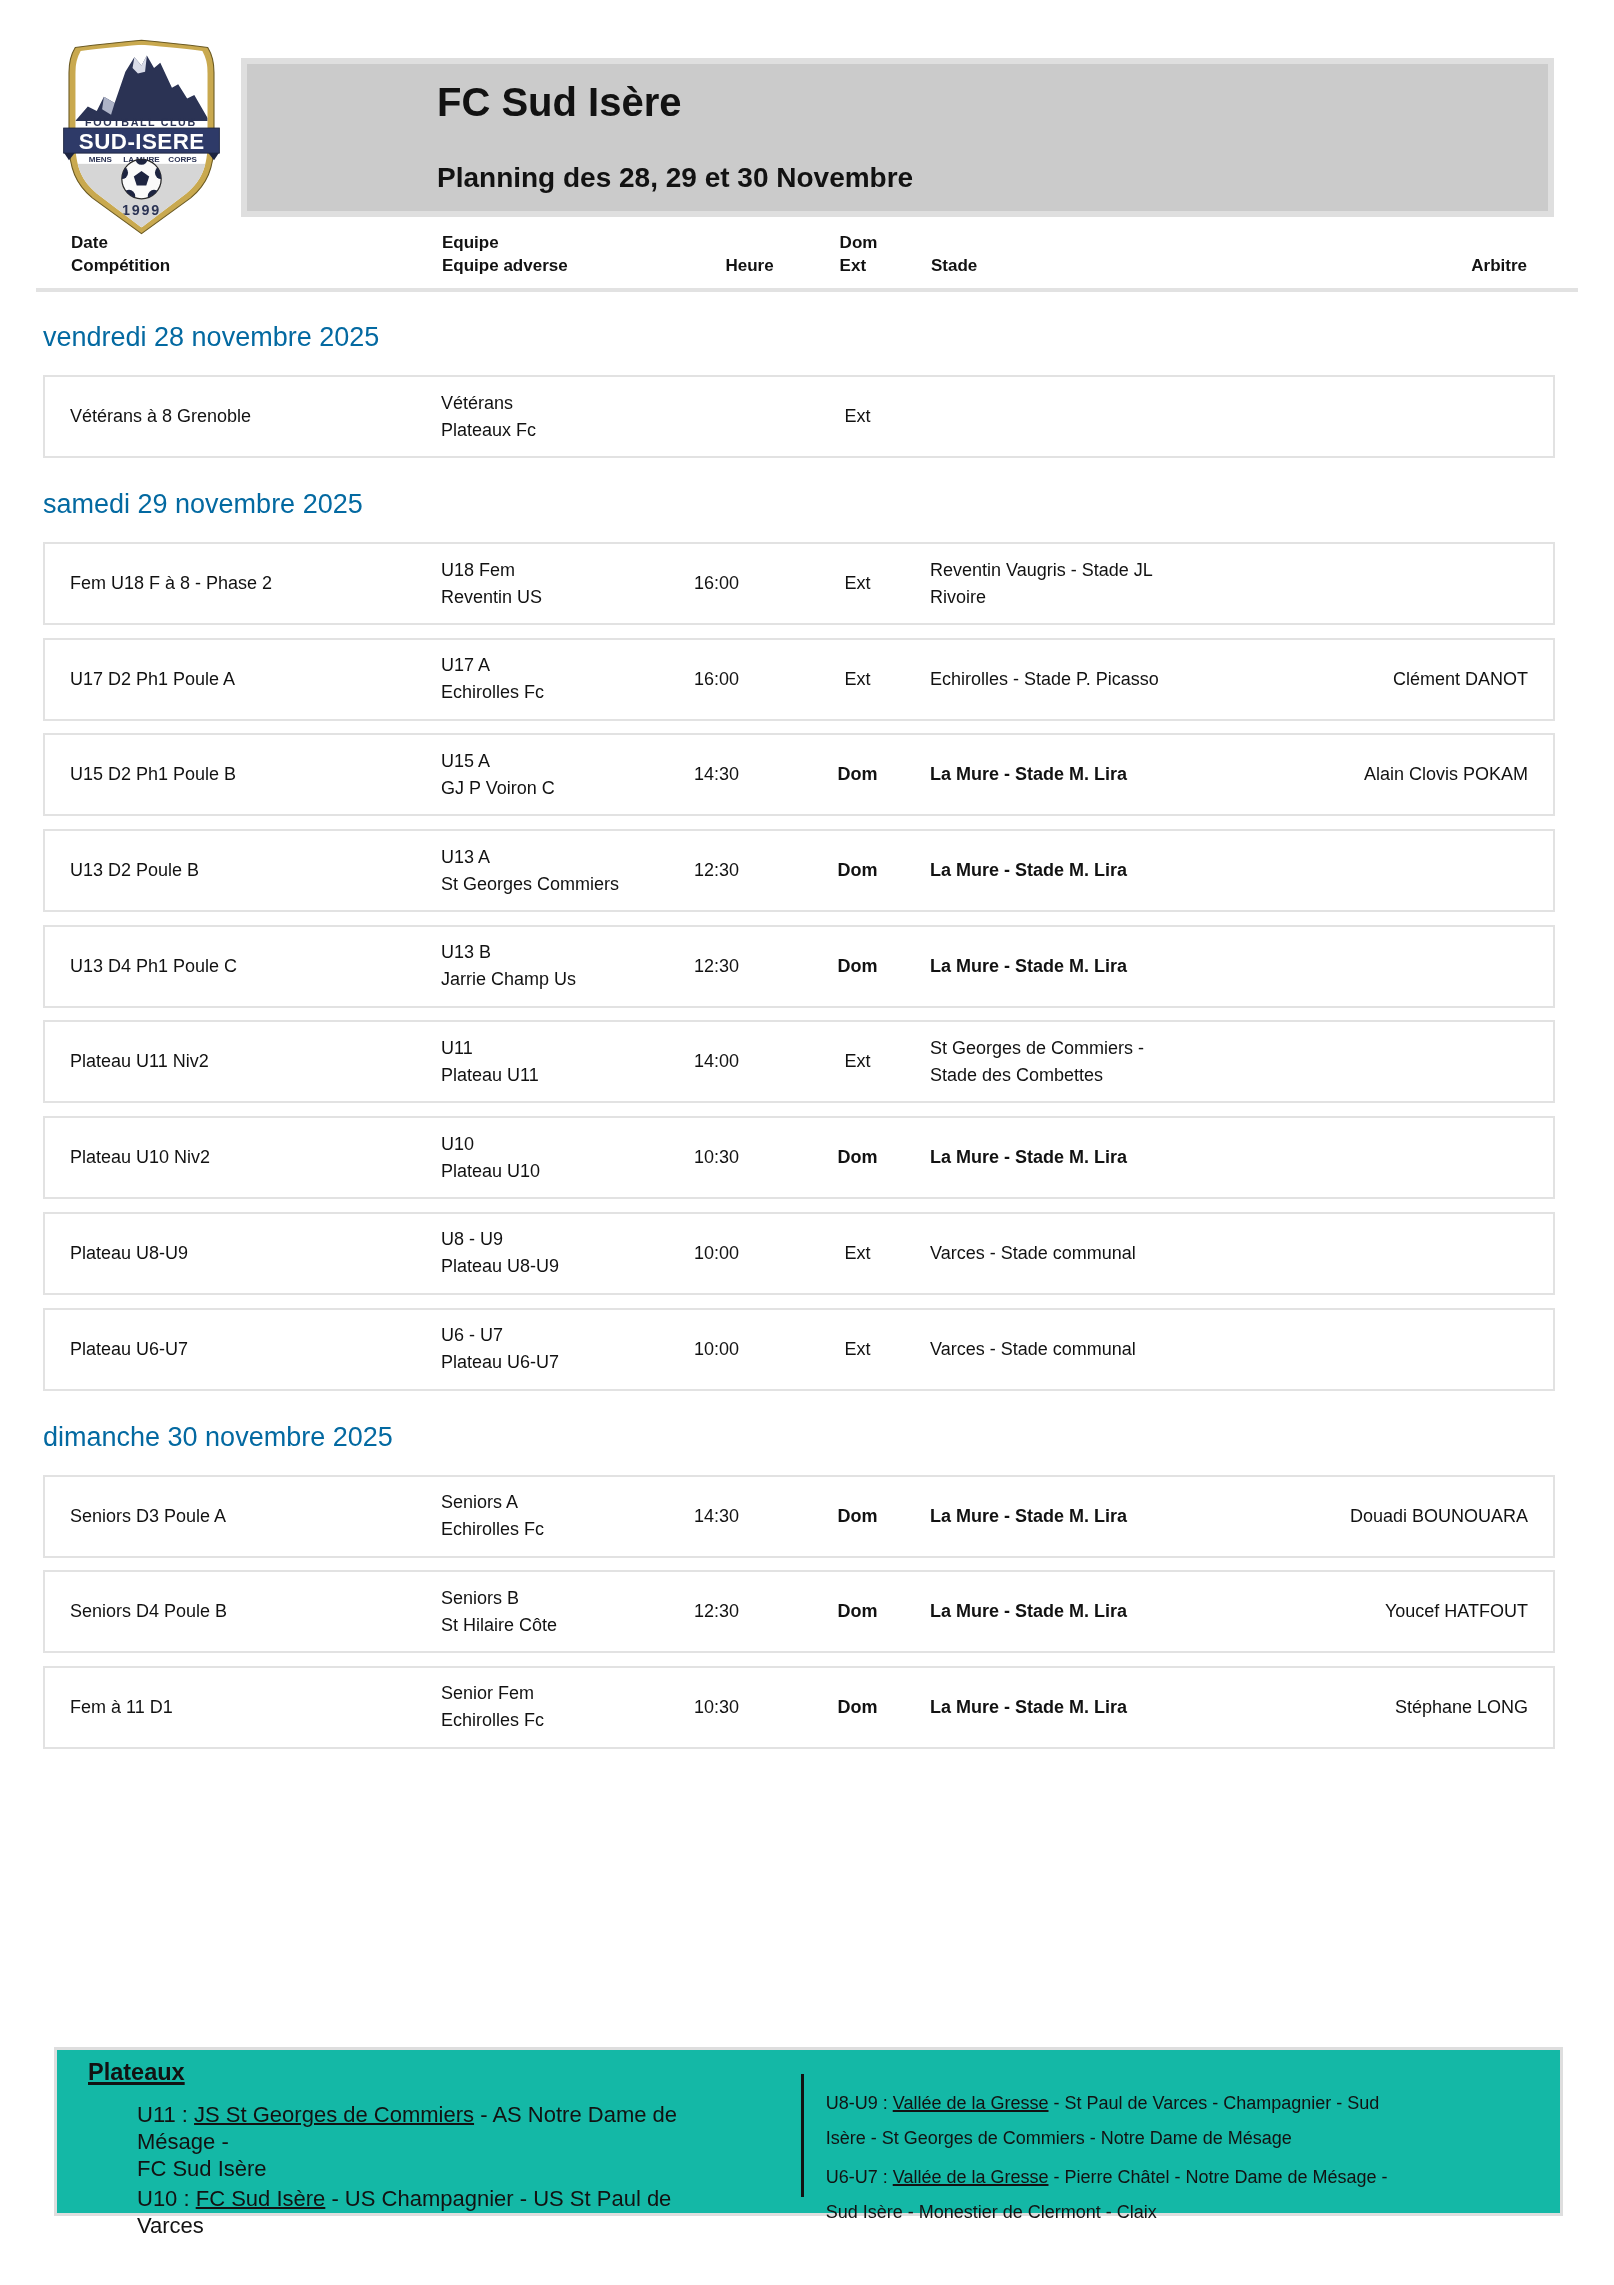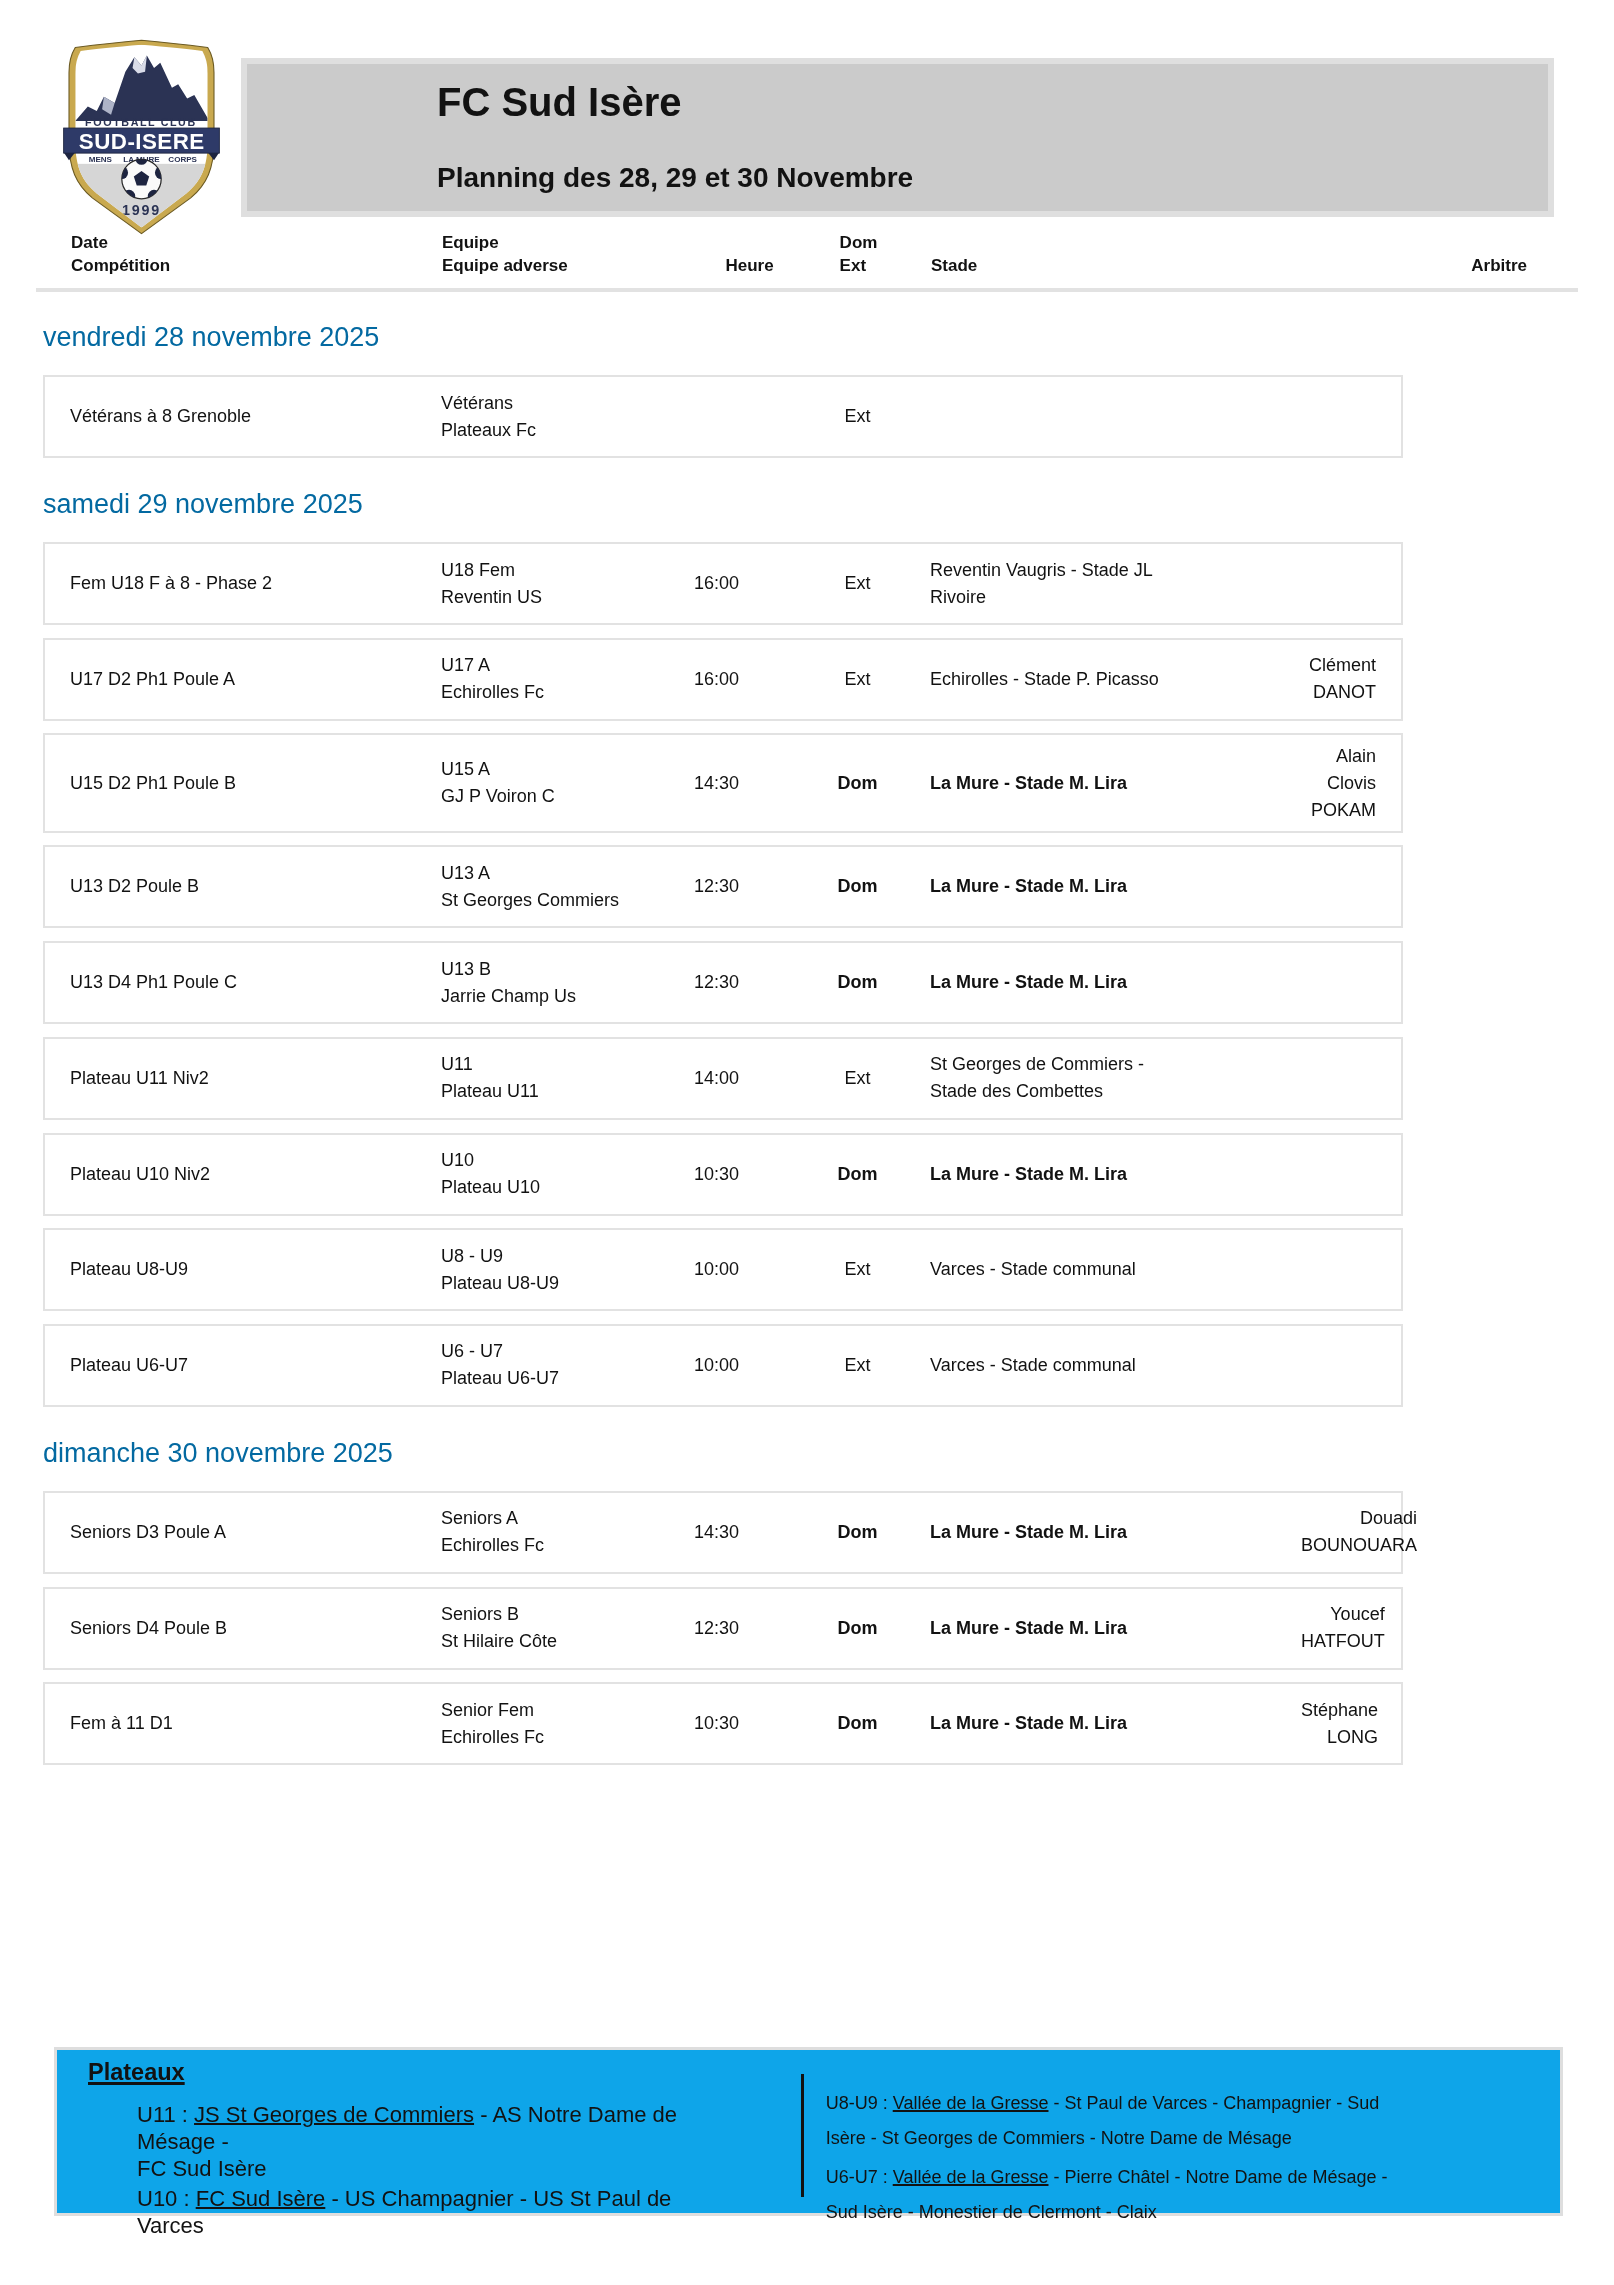--- a/index.html
+++ b/index.html
@@ -34,36 +34,36 @@
   .ch-stade { padding-left:18px; }
   .ch-arbitre { text-align:right; }
   .header-rule {
     position:absolute; left:36px; top:288px; width:1542px; height:3.6px;
     background:#e2e2e2;
   }
 
   
   .content { position:absolute; left:0; top:291px; width:1615px; }
   .day-title { margin:31px 0 22px 43px; font-size:27px; font-weight:normal; color:#0369a1; }
-  .rows { display:flex; flex-direction:column; gap:12.7px; margin-left:43px; width:1360px; }
+  .rows { display:flex; flex-direction:column; gap:12.7px; margin-left:43px; width:1512px; }
   .match-row {
     box-sizing:border-box; width:100%; min-height:83px;
     border:2.7px solid #e2e2e2; background:#ffffff;
     padding:7.2px 25px; font-size:18px; line-height:27px;
   }
   .c-heure  { text-align:left; }
   .c-domext { text-align:center; }
   .c-stade  { padding-left:18px; white-space:pre-line; }
   .c-arbitre{ text-align:right; }
   .match-row.dom .c-domext, .match-row.dom .c-stade { font-weight:bold; }
 
   
   .plateaux-box {
     position:absolute; left:54px; top:2047px; width:1509px; height:169px;
-    border:3.6px solid #dedede; box-sizing:border-box; background:#0ea5e9;
+    border:3.6px solid #dedede; box-sizing:border-box; background:#14b8a6;
     display:flex;
   }
   .plx-left  { width:744px; padding:9px 0 0 31px; box-sizing:border-box; }
   .plx-title { font-size:23.5px; font-weight:bold; text-decoration:underline; text-decoration-thickness:2.7px; }
   .plx-items-left { margin:14.5px 0 0 49px; font-size:22px; line-height:27px; max-width:579px; }
   .plx-divider { width:2.7px; background:#121212; margin:23.5px 0 16.3px 0; }
   .plx-right { flex:1; padding:36px 18px 0 22px; box-sizing:border-box; }
   .plx-items-right { font-size:18px; line-height:35px; max-width:651px; }
   .plx-item { white-space:pre-line; margin-bottom:3.6px; }
   .plx-item .u { text-decoration:underline; text-decoration-thickness:1.8px; }

